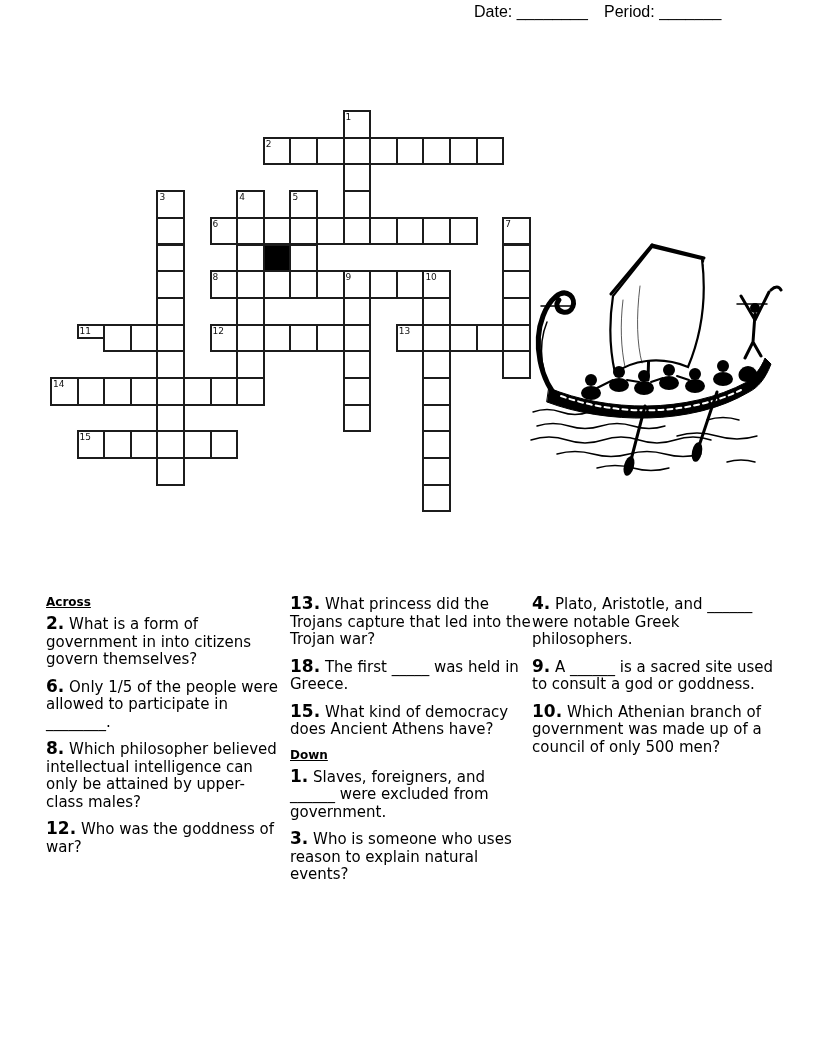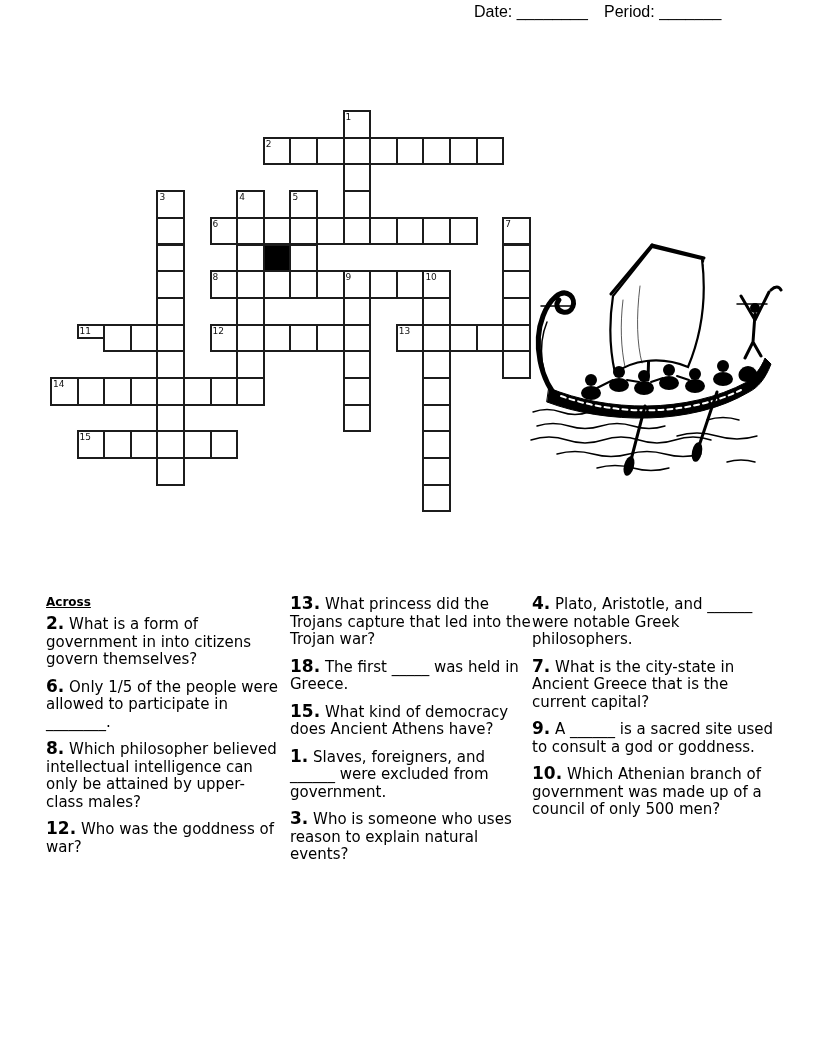--- a/index.html
+++ b/index.html
@@ -248,23 +248,23 @@
       <div class="clue-heading">Across</div>
       <p class="clue"><b>2.</b><span> What is a form of government in into citizens govern themselves?</span></p>
       <p class="clue"><b>6.</b><span> Only 1/5 of the people were allowed to participate in ________.</span></p>
       <p class="clue"><b>8.</b><span> Which philosopher believed intellectual intelligence can only be attained by upper-class males?</span></p>
       <p class="clue"><b>12.</b><span> Who was the goddness of war?</span></p>
     </div>
   <div class="clue-col clue-col-2">
       <p class="clue"><b>13.</b><span> What princess did the Trojans capture that led into the Trojan war?</span></p>
       <p class="clue"><b>18.</b><span> The first _____ was held in Greece.</span></p>
       <p class="clue"><b>15.</b><span> What kind of democracy does Ancient Athens have?</span></p>
+      <div class="clue-heading">Down</div>
       <p class="clue"><b>1.</b><span> Slaves, foreigners, and ______ were excluded from government.</span></p>
       <p class="clue"><b>3.</b><span> Who is someone who uses reason to explain natural events?</span></p>
     </div>
   <div class="clue-col clue-col-3">
       <p class="clue"><b>4.</b><span> Plato, Aristotle, and ______ were notable Greek philosophers.</span></p>
-      <p class="clue"><b>7.</b><span> What is the city-state in Ancient Greece that is the current capital?</span></p>
       <p class="clue"><b>9.</b><span> A ______ is a sacred site used to consult a god or goddness.</span></p>
       <p class="clue"><b>10.</b><span> Which Athenian branch of government was made up of a council of only 500 men?</span></p>
     </div>
 
 </div>
 
 </body></html>

